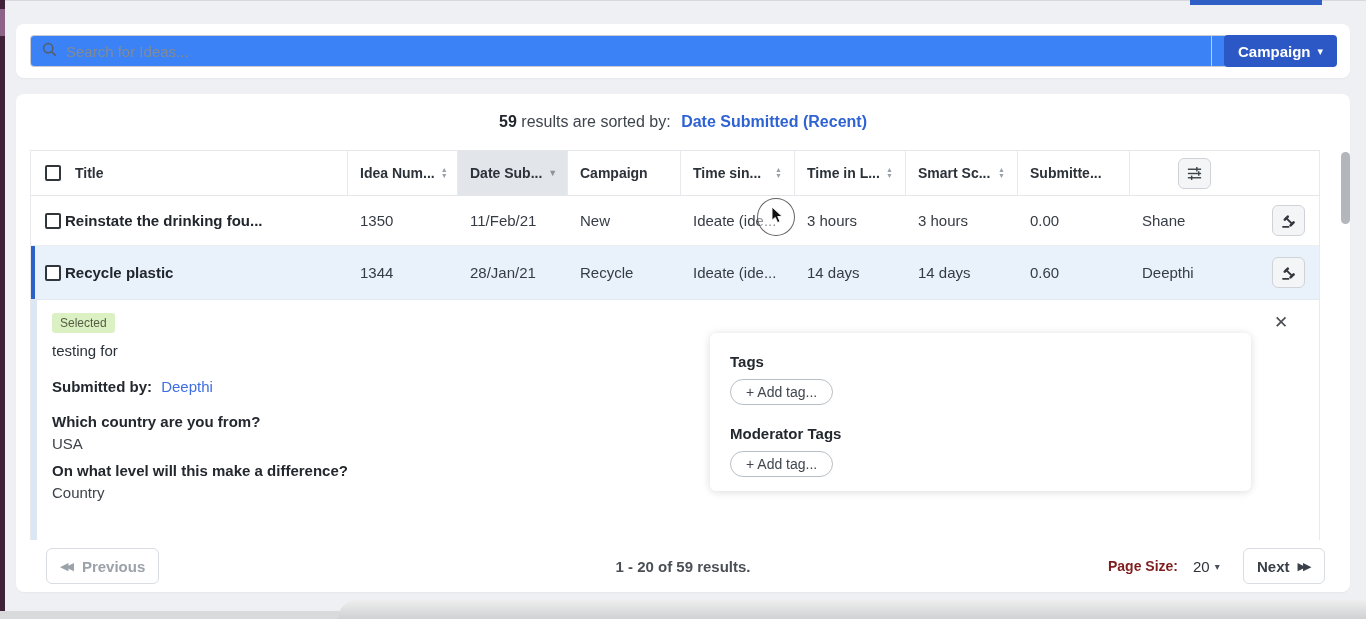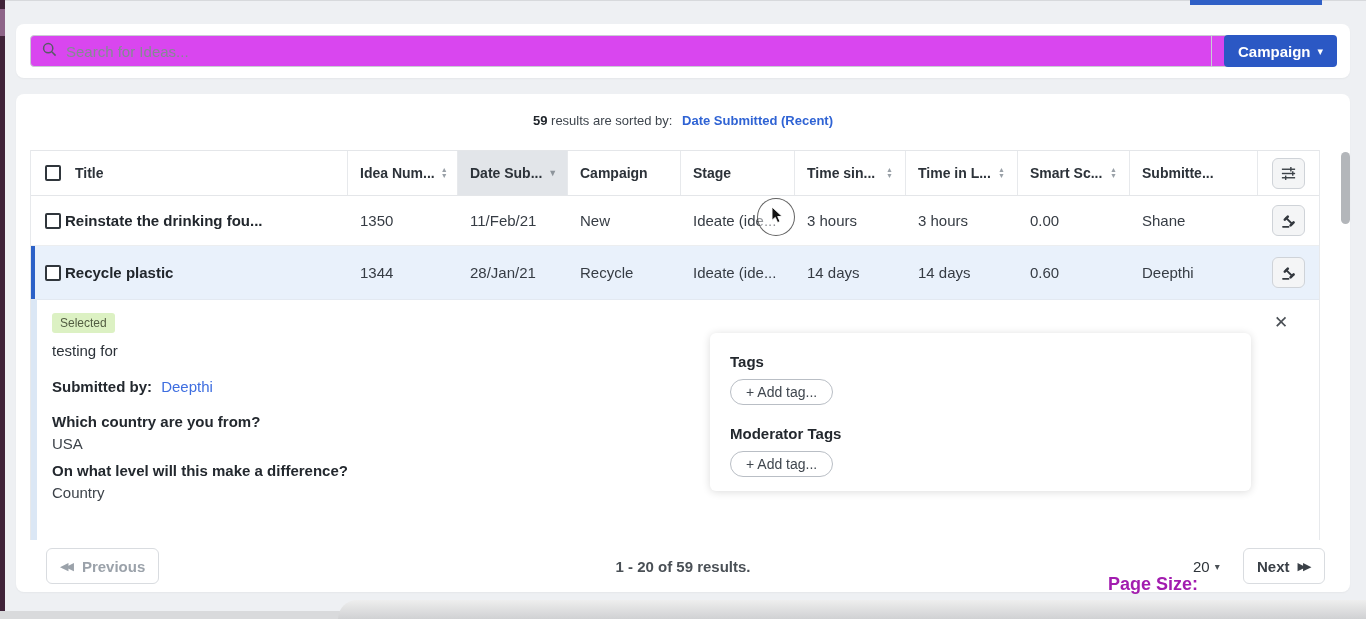--- a/index.html
+++ b/index.html
@@ -8,31 +8,31 @@
   .abs { position:absolute; }
 
   
   .top-hairline { left:0; top:0; width:1366px; height:1px; background:#d7d9dc; }
   .left-strip { left:0; top:0; width:5px; height:619px; background:#402339; }
   .left-strip-highlight { left:0; top:9px; width:5px; height:27px; background:#8d6488; }
   .tab-indicator { left:1190px; top:0; width:132px; height:5px; background:#3060c6; }
 
   
   .search-card { left:16px; top:24px; width:1334px; height:54px; background:#fff; border-radius:8px; box-shadow:0 1px 2px rgba(0,0,0,.04); }
-  .search-group { position:absolute; left:14px; top:11px; width:1217px; height:32px; display:flex; border:1px solid #c9cdd3; border-radius:4px; background:#d946ef; overflow:hidden; }
+  .search-group { position:absolute; left:14px; top:11px; width:1217px; height:32px; display:flex; border:1px solid #c9cdd3; border-radius:4px; background:#3b82f6; overflow:hidden; }
   .search-field { flex:1; display:flex; align-items:center; gap:9px; padding:0 11px; }
   .search-field input { flex:1; border:none; outline:none; background:transparent; font:15px "Liberation Sans","DejaVu Sans",sans-serif; color:#333; }
   .search-field input::placeholder { color:#848a93; }
   .search-addon { width:35px; border-left:1px solid #c9cdd3; display:flex; align-items:center; justify-content:center; cursor:pointer; }
   .actions-button { position:absolute; right:13px; top:11px; height:32px; padding:0 14px; background:#2b58c4; border:none; border-radius:4px; color:#fff; font-weight:700; font-size:15px; display:flex; align-items:center; gap:7px; cursor:pointer; font-family:inherit; }
   .actions-button .caret { font-size:11px; }
 
   
   .main-card { left:16px; top:94px; width:1334px; height:498px; background:#fff; border-radius:8px; box-shadow:0 1px 2px rgba(0,0,0,.04); }
-  .results-bar { position:absolute; left:0; top:19px; width:100%; text-align:center; font-size:13px; color:#3e454d; }
+  .results-bar { position:absolute; left:0; top:19px; width:100%; text-align:center; font-size:16px; color:#3e454d; }
   .results-bar .count { font-weight:700; color:#20252b; }
   .results-bar .sort-link { color:#2f63d4; font-weight:700; text-decoration:none; margin-left:6px; cursor:pointer; }
 
   
   .table-wrap { position:absolute; left:14px; top:56px; width:1290px; border-left:1px solid #e7e9ec; border-right:1px solid #e7e9ec; }
   .tgrid { display:grid; grid-template-columns:317px 110px 110px 113px 114px 111px 112px 112px 128px 61px; }
   .thead { height:46px; border-top:1px solid #e4e6e9; border-bottom:1px solid #e4e6e9; }
   .th { display:flex; align-items:center; padding:0 12px; font-weight:700; font-size:14px; color:#2c3239; border-right:1px solid #e7e9ec; cursor:pointer; white-space:nowrap; overflow:hidden; }
   .th:last-child { border-right:none; }
   .th.sorted { background:#e2e5e9; }
@@ -64,21 +64,21 @@
   .add-tag { display:inline-block; margin-top:9px; border:1px solid #b9bec5; border-radius:999px; background:#fff; padding:4px 15px; font-size:14px; color:#3f464e; cursor:pointer; font-family:inherit; }
   .tags-title.second { display:block; margin-top:20px; }
   .detail-close { position:absolute; left:1243px; top:14px; font-size:17px; color:#4a4f55; cursor:pointer; line-height:1; }
 
   
   .pager-btn { position:absolute; height:36px; border:1px solid #d9dce0; border-radius:6px; background:#fff; display:flex; align-items:center; gap:8px; padding:0 13px; font-size:15px; font-weight:700; cursor:pointer; font-family:inherit; }
   .prev-btn { left:30px; top:454px; color:#9ba2aa; }
   .next-btn { left:1227px; top:454px; color:#3a4047; }
   .dbl-arrow { font-size:11px; letter-spacing:-3px; padding-right:3px; }
   .range-text { position:absolute; left:0; top:464px; width:100%; text-align:center; font-size:15px; font-weight:700; color:#4a5056; }
-  .page-size-label { position:absolute; left:1092px; top:480px; font-size:18px; font-weight:700; color:#a21caf; }
+  .page-size-label { position:absolute; left:1092px; top:464px; font-size:14px; font-weight:700; color:#7f1d1d; }
   .page-size-select { position:absolute; left:1177px; top:464px; font-size:15px; color:#2e343a; cursor:pointer; display:flex; align-items:center; gap:5px; }
   .page-size-select .caret { font-size:10px; color:#4a5056; }
 
   .scroll-thumb { left:1325px; top:58px; width:9px; height:72px; background:#b3b6ba; border-radius:4.5px; position:absolute; cursor:grab; }
 
   
   .bottom-strip { left:0; top:611px; width:1366px; height:8px; background:#d9dadc; }
   .bottom-band { left:338px; top:600px; width:1028px; height:19px; background:linear-gradient(180deg,#eeeeee,#d0d1d3); border-top-left-radius:26px; }
 
   
@@ -141,23 +141,20 @@
               <span>▲</span>
               <span>▼</span>
             </span>
         </div>
         <div class="th sorted">
           <span>Date Sub...</span>
           <span class="sort-one">▼</span>
         </div>
         <div class="th">
           <span>Campaign</span>
-        </div>
-        <div class="th">
-          <span>Stage</span>
         </div>
         <div class="th">
           <span>Time sin...</span>
           <span class="sort-both">
               <span>▲</span>
               <span>▼</span>
             </span>
         </div>
         <div class="th">
           <span>Time in L...</span>

